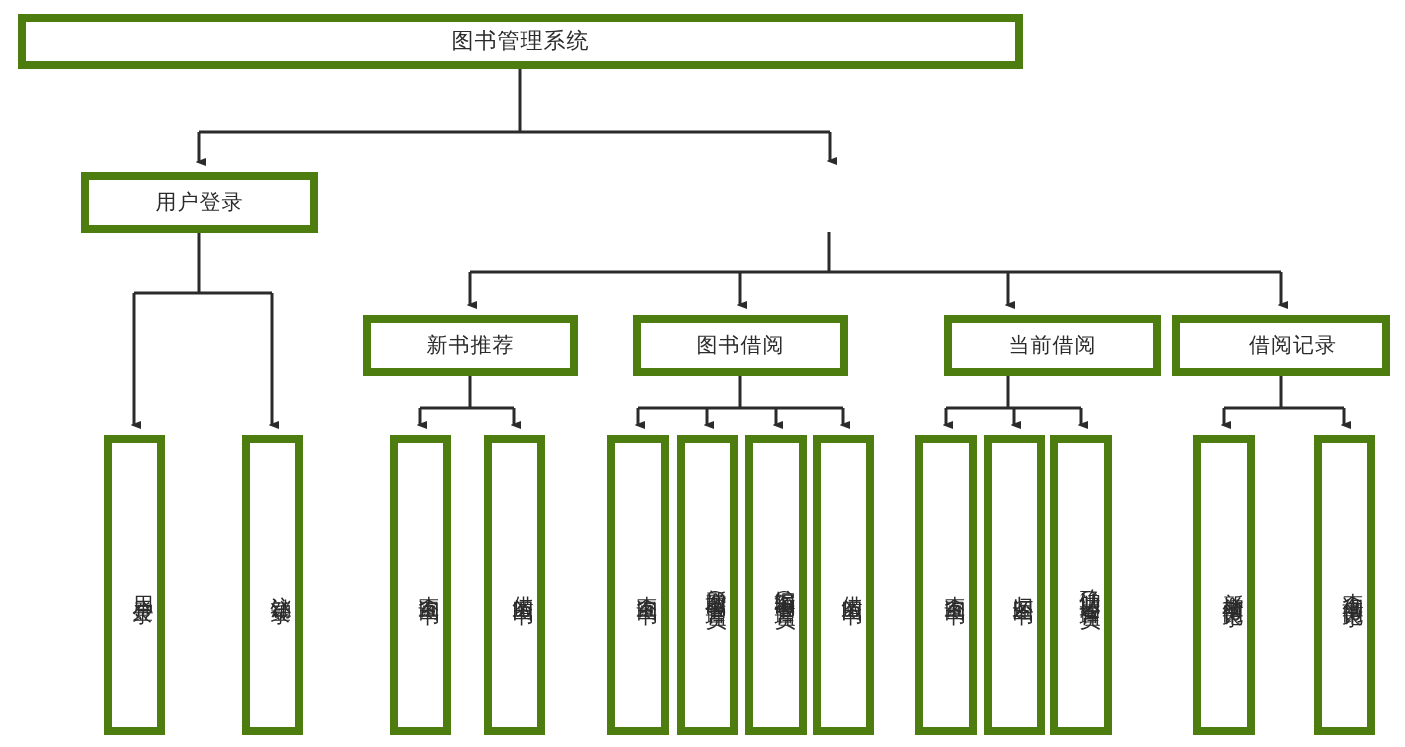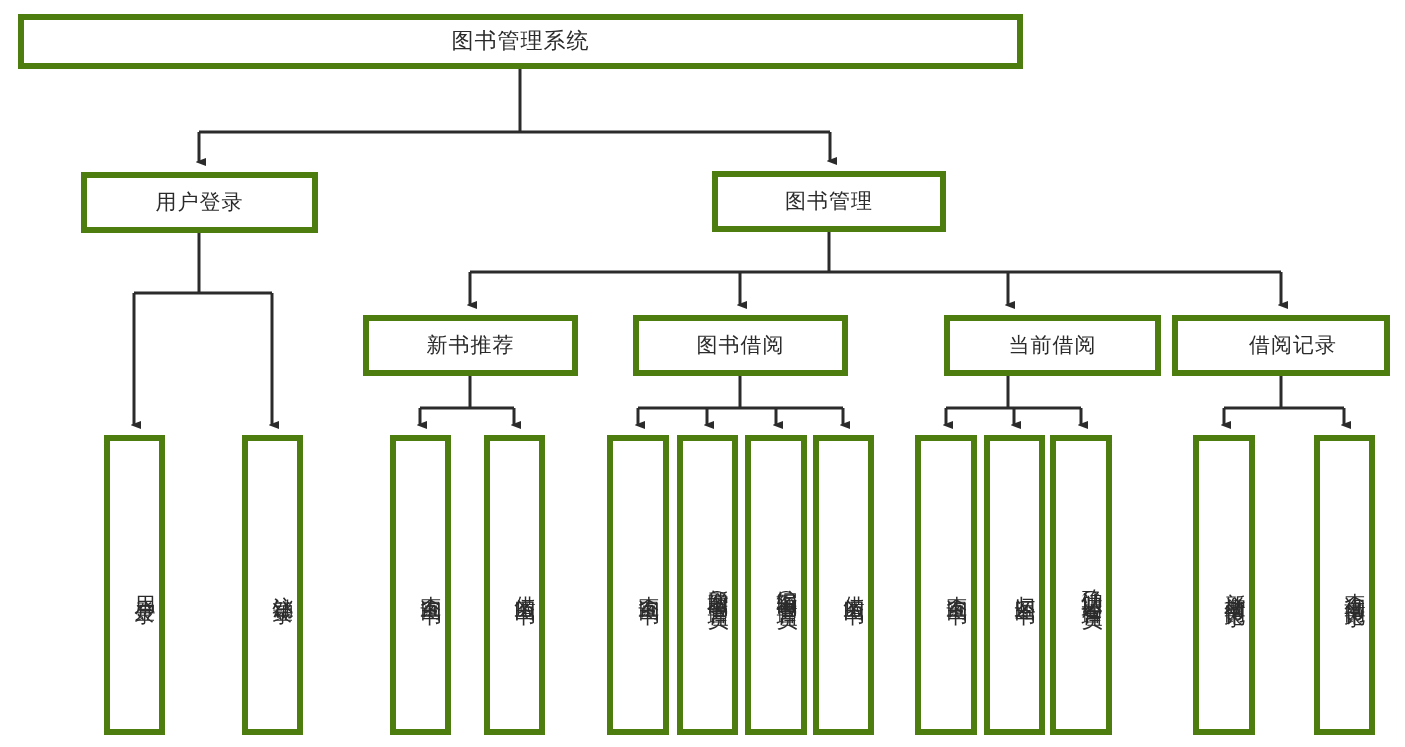--- a/index.html
+++ b/index.html
@@ -23,21 +23,21 @@
     position: absolute;
     left: 0;
     top: 0;
     width: 1405px;
     height: 747px;
     pointer-events: none;
   }
   .node {
     position: absolute;
     box-sizing: border-box;
-    border: 6px solid #4d7c0f;
+    border: 8px solid #4d7c0f;
     background: #ffffff;
     display: flex;
     align-items: center;
     justify-content: center;
     color: #2b2b2b;
   }
   .node.horiz {
     font-size: 21px;
     line-height: 1.1;
     letter-spacing: 1px;
@@ -129,23 +129,20 @@
     </g>
   </svg>
 
   <div class="node horiz" id="root-node" style="left:18px; top:14px; width:1005px; height:55px;">
     <span>图书管理系统</span>
   </div>
 
   <div class="node horiz" style="left:81px; top:172px; width:237px; height:61px;">
     <span>用户登录</span>
   </div>
-  <div class="node horiz" style="left:712px; top:171px; width:234px; height:61px;">
-    <span>图书管理</span>
-  </div>
 
   <div class="node horiz" style="left:363px; top:315px; width:215px; height:61px;">
     <span>新书推荐</span>
   </div>
   <div class="node horiz" style="left:633px; top:315px; width:215px; height:61px;">
     <span>图书借阅</span>
   </div>
   <div class="node horiz" style="left:944px; top:315px; width:217px; height:61px;">
     <span>当前借阅</span>
   </div>

